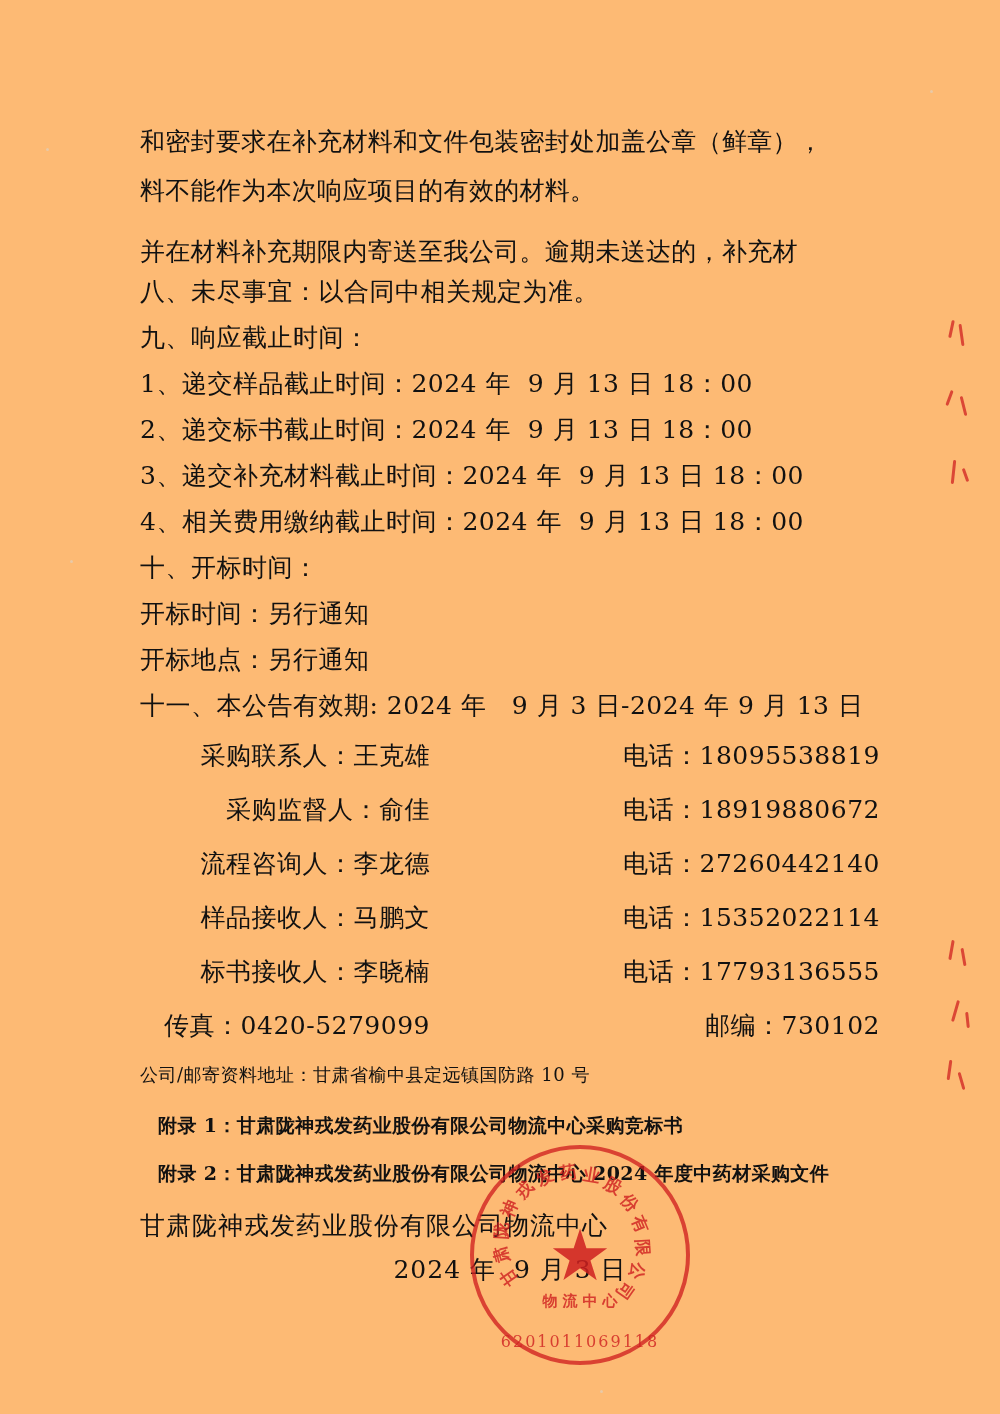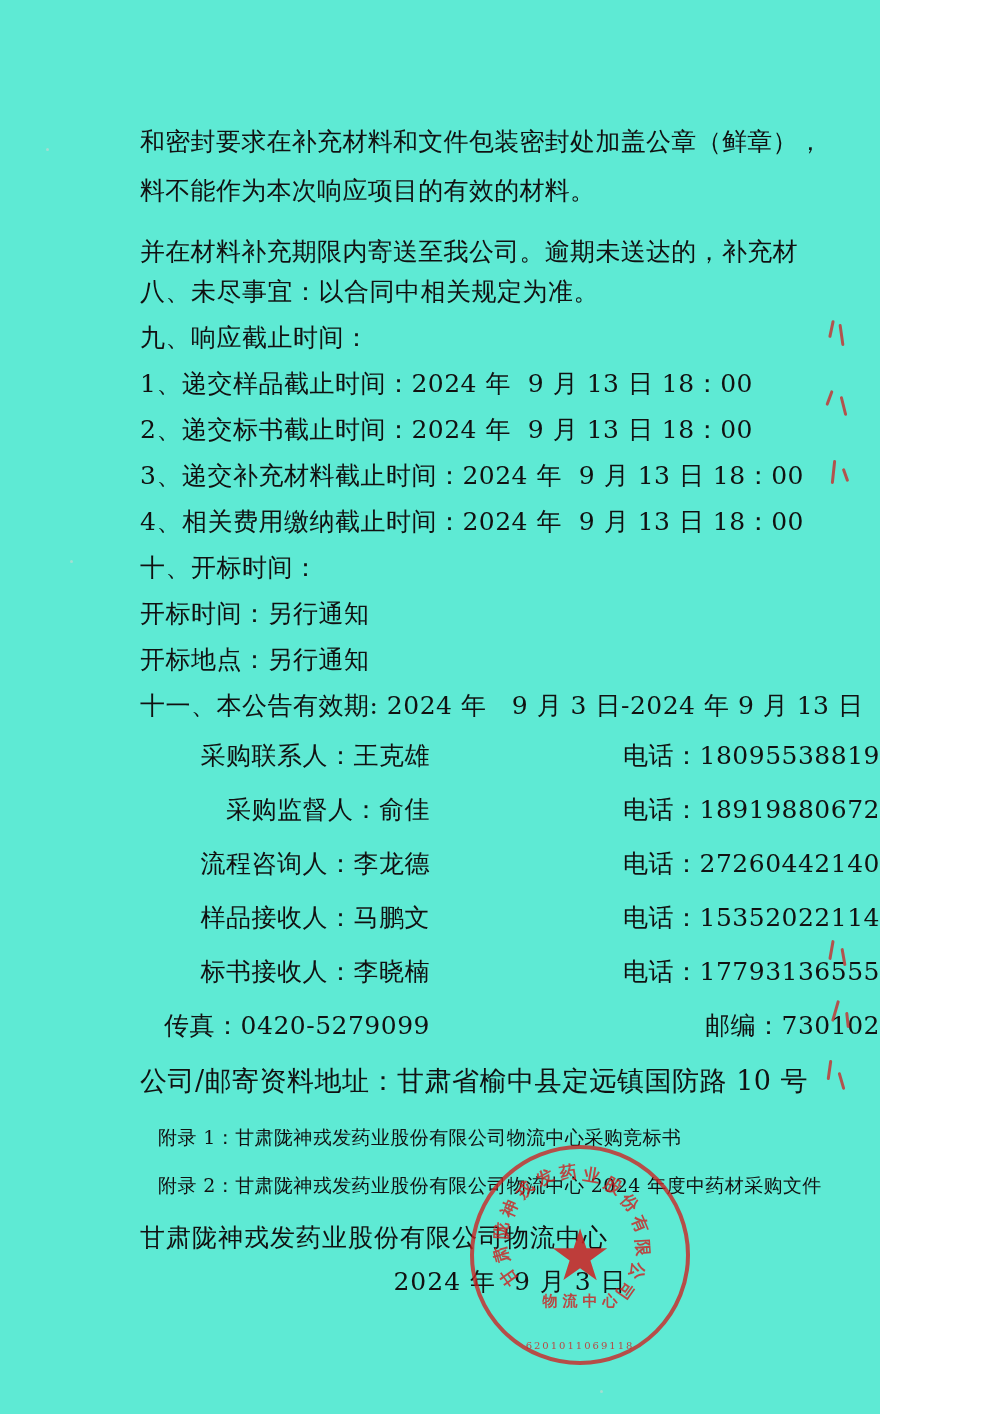--- a/index.html
+++ b/index.html
@@ -6,23 +6,23 @@
     margin: 0;
     padding: 0;
     background: #ffffff;
   }
   body {
     font-family: "DejaVu Serif", "Liberation Serif", serif;
     color: #111111;
   }
   .page {
     position: relative;
-    width: 880px;
+    width: 1000px;
     height: 1414px;
-    background: #5eead4;
+    background: #fdba74;
     overflow: hidden;
   }
   
   .speck {
     position: absolute;
     background: #d8d6d0;
     border-radius: 50%;
     opacity: .55;
   }
   .content {
@@ -53,28 +53,28 @@
     text-align: right;
   }
   .contact-name {
     width: 290px;
     flex: 0 0 290px;
   }
   .contact-phone {
     flex: 1 1 auto;
   }
   .addr {
-    font-size: 27px;
+    font-size: 18px;
     margin: 16px 0 26px 0;
     letter-spacing: .5px;
     white-space: pre;
   }
   .appendix {
     font-size: 19px;
-    font-weight: normal;
+    font-weight: bold;
     margin: 0 0 22px 18px;
     letter-spacing: .4px;
     white-space: pre;
   }
   .signoff {
     text-align: left;
     font-size: 25px;
     letter-spacing: 1px;
     margin: 16px 0 0 0;
     white-space: pre;
@@ -139,21 +139,21 @@
     font-weight: bold;
     font-family: "DejaVu Serif", "Liberation Serif", serif;
     transform-origin: 0 0;
     white-space: pre;
   }
   .seal-num {
     position: absolute;
     left: 50%;
     bottom: 14px;
     transform: translateX(-50%);
-    font-size: 10px;
+    font-size: 16px;
     letter-spacing: 2px;
     color: #cf2020;
     opacity: .8;
     white-space: pre;
   }
   
   .margin-marks {
     position: absolute;
     right: 18px;
     top: 300px;

